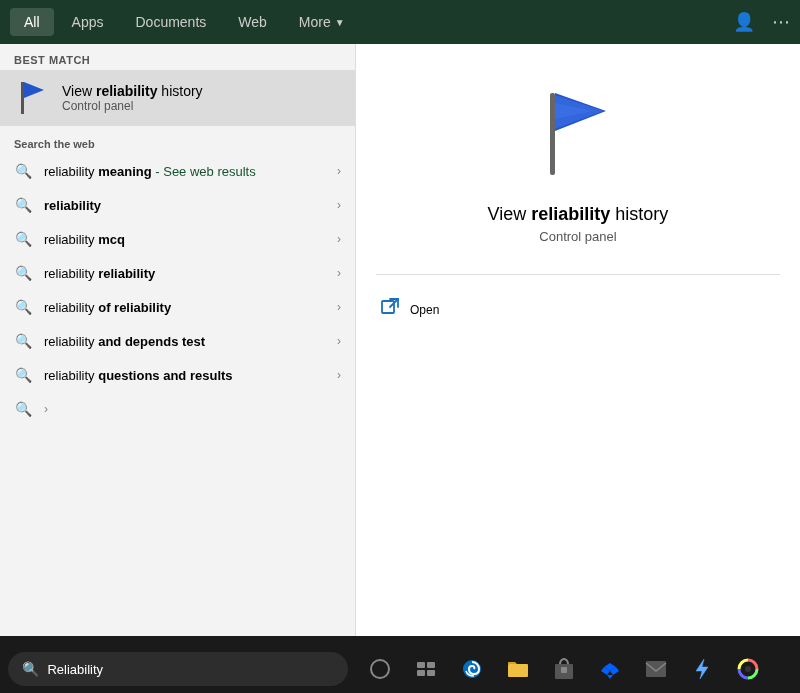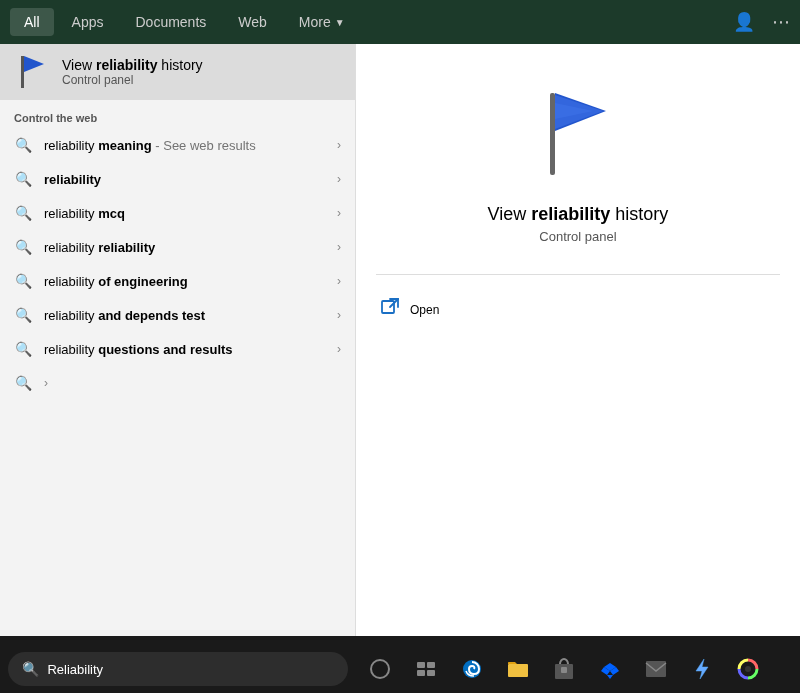--- a/index.html
+++ b/index.html
@@ -114,21 +114,21 @@
       text-align: center;
       flex-shrink: 0;
     }
     .search-text {
       flex: 1;
       font-size: 13px;
       color: #000;
     }
     .search-text strong { font-weight: 700; }
     .search-text .see-results {
-      color: #737373;
+      color: #14532d;
       font-weight: 400;
     }
     .search-item-chevron {
       color: #888;
       font-size: 12px;
     }
 
     
     .right-panel {
       flex: 1;
@@ -266,38 +266,39 @@
   <div class="top-bar-right">
     <span class="top-bar-icon">👤</span>
     <span class="top-bar-icon">⋯</span>
   </div>
 </div>
 
 <div class="main-content">
 
   <div class="left-panel">
 
+    <div class="section-label">Best match</div>
 
     <div class="best-match-item">
       <div class="best-match-icon">
 
         <svg width="32" height="36" viewBox="0 0 32 36">
           <rect x="5" y="2" width="3" height="32" fill="#555"></rect>
           <polygon points="8,2 28,10 8,18" fill="#2255cc"></polygon>
         </svg>
       </div>
       <div class="best-match-text">
         <div class="best-match-title">
           View <strong>reliability</strong> history
         </div>
         <div class="best-match-subtitle">Control panel</div>
       </div>
     </div>
 
-    <div class="search-web-label">Control the web</div>
+    <div class="search-web-label">Search the web</div>
 
     <div class="search-item">
       <div class="search-icon-wrap">🔍</div>
       <div class="search-text">
         reliability <strong>meaning</strong> <span class="see-results">- See web results</span>
       </div>
       <span class="search-item-chevron">›</span>
     </div>
 
     <div class="search-item">
@@ -320,21 +321,21 @@
       <div class="search-icon-wrap">🔍</div>
       <div class="search-text">
         reliability <strong>reliability</strong>
       </div>
       <span class="search-item-chevron">›</span>
     </div>
 
     <div class="search-item">
       <div class="search-icon-wrap">🔍</div>
       <div class="search-text">
-        reliability <strong>of engineering</strong>
+        reliability <strong>of reliability</strong>
       </div>
       <span class="search-item-chevron">›</span>
     </div>
 
     <div class="search-item">
       <div class="search-icon-wrap">🔍</div>
       <div class="search-text">
         reliability <strong>and depends test</strong>
       </div>
       <span class="search-item-chevron">›</span>

